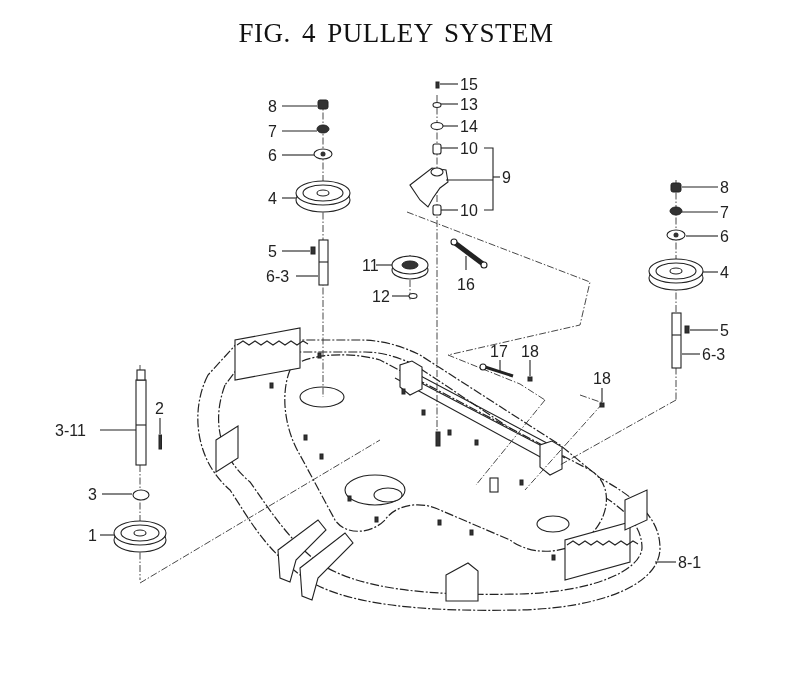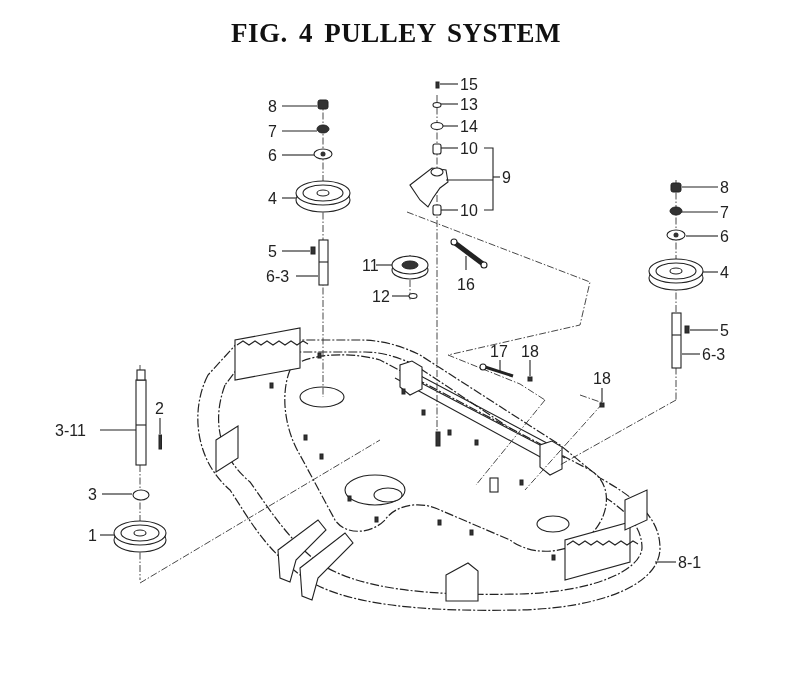--- a/index.html
+++ b/index.html
@@ -1,19 +1,19 @@
 <!DOCTYPE html>
 <html><head>
 <meta charset="utf-8">
 <style>
   html, body { margin: 0; padding: 0; background: #ffffff; }
   body { width: 792px; height: 673px; position: relative; overflow: hidden;
          font-family: "Liberation Sans", sans-serif; }
   .title { position: absolute; left: 0; top: 18px; width: 792px; text-align: center;
-           font-family: "Liberation Serif", serif; font-weight: bold; font-size: 27px;
+           font-family: "Liberation Serif", serif; font-weight: normal; font-size: 27px;
            color: #111; letter-spacing: 0.5px; word-spacing: 4px; }
   svg#diagram { position: absolute; left: 0; top: 0; }
   .lbl { font-family: "Liberation Sans", sans-serif; font-size: 16px; fill: #222; }
   .ln  { stroke: #222; stroke-width: 1.1; fill: none; }
   .dash { stroke: #333; stroke-width: 0.9; fill: none; stroke-dasharray: 7 2 1.5 2; }
   .part { stroke: #222; stroke-width: 1.1; fill: #fff; }
   .dark { stroke: #222; stroke-width: 1; fill: #333; }
   .deck { stroke: #222; stroke-width: 1.2; fill: #fff; stroke-dasharray: 9 2 2 2; }
 </style>
 </head>

